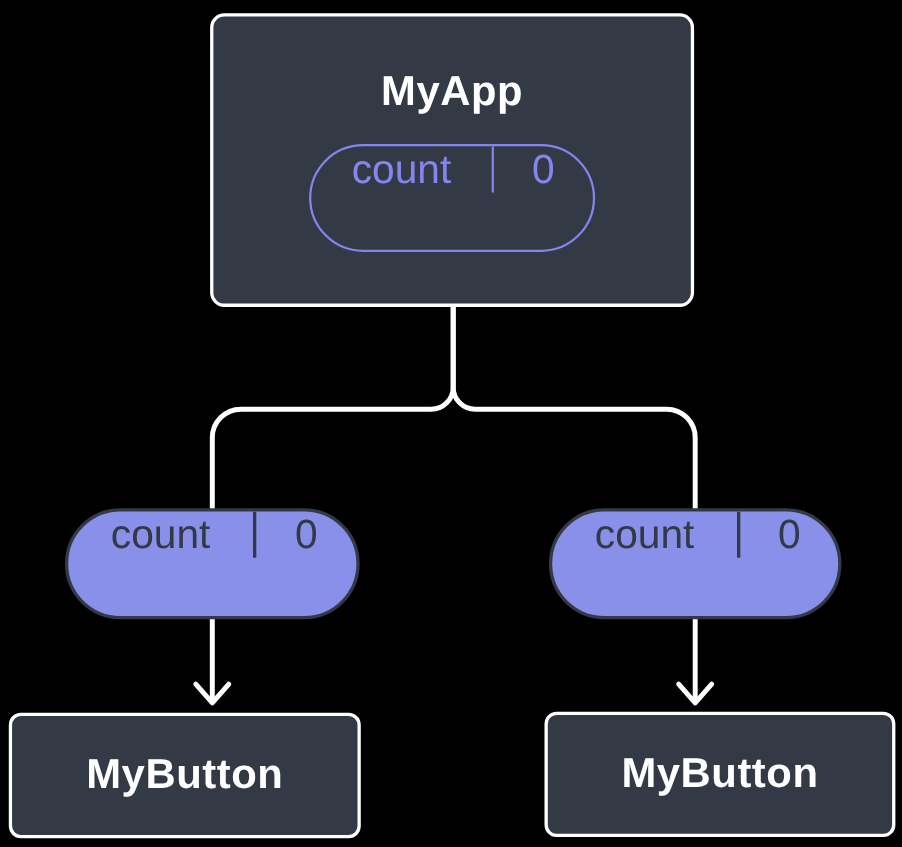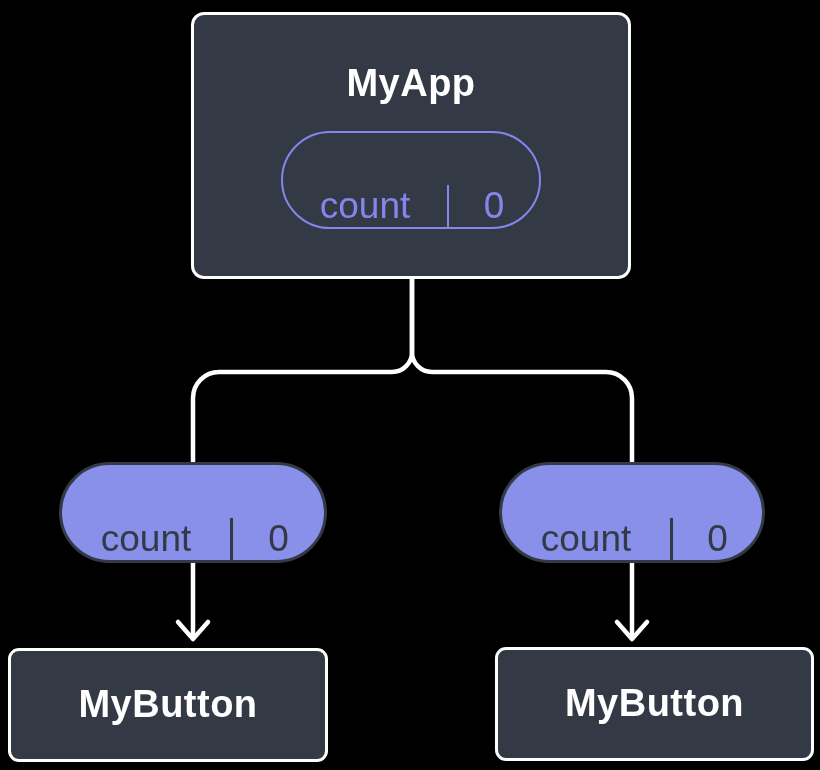--- a/index.html
+++ b/index.html
@@ -47,21 +47,21 @@
     letter-spacing: 0.5px;
     line-height: 1.15;
   }
   .app-node { left: 191px; top: 12px; width: 440px; height: 267px; }
   .app-node .node-title { margin-bottom: 26px; }
   .button-node-left  { left: 8px;   top: 648px; width: 320px; height: 114px; border-radius: 11px; }
   .button-node-right { left: 495px; top: 647px; width: 319px; height: 114px; border-radius: 11px; }
 
   .pill {
     display: flex;
-    align-items: flex-end;
+    align-items: flex-start;
     border-radius: 60px;
     overflow: hidden;
     font-size: 37px;
     font-weight: 400;
   }
   .pill-seg {
     display: flex;
     align-items: center;
     justify-content: center;
   }

